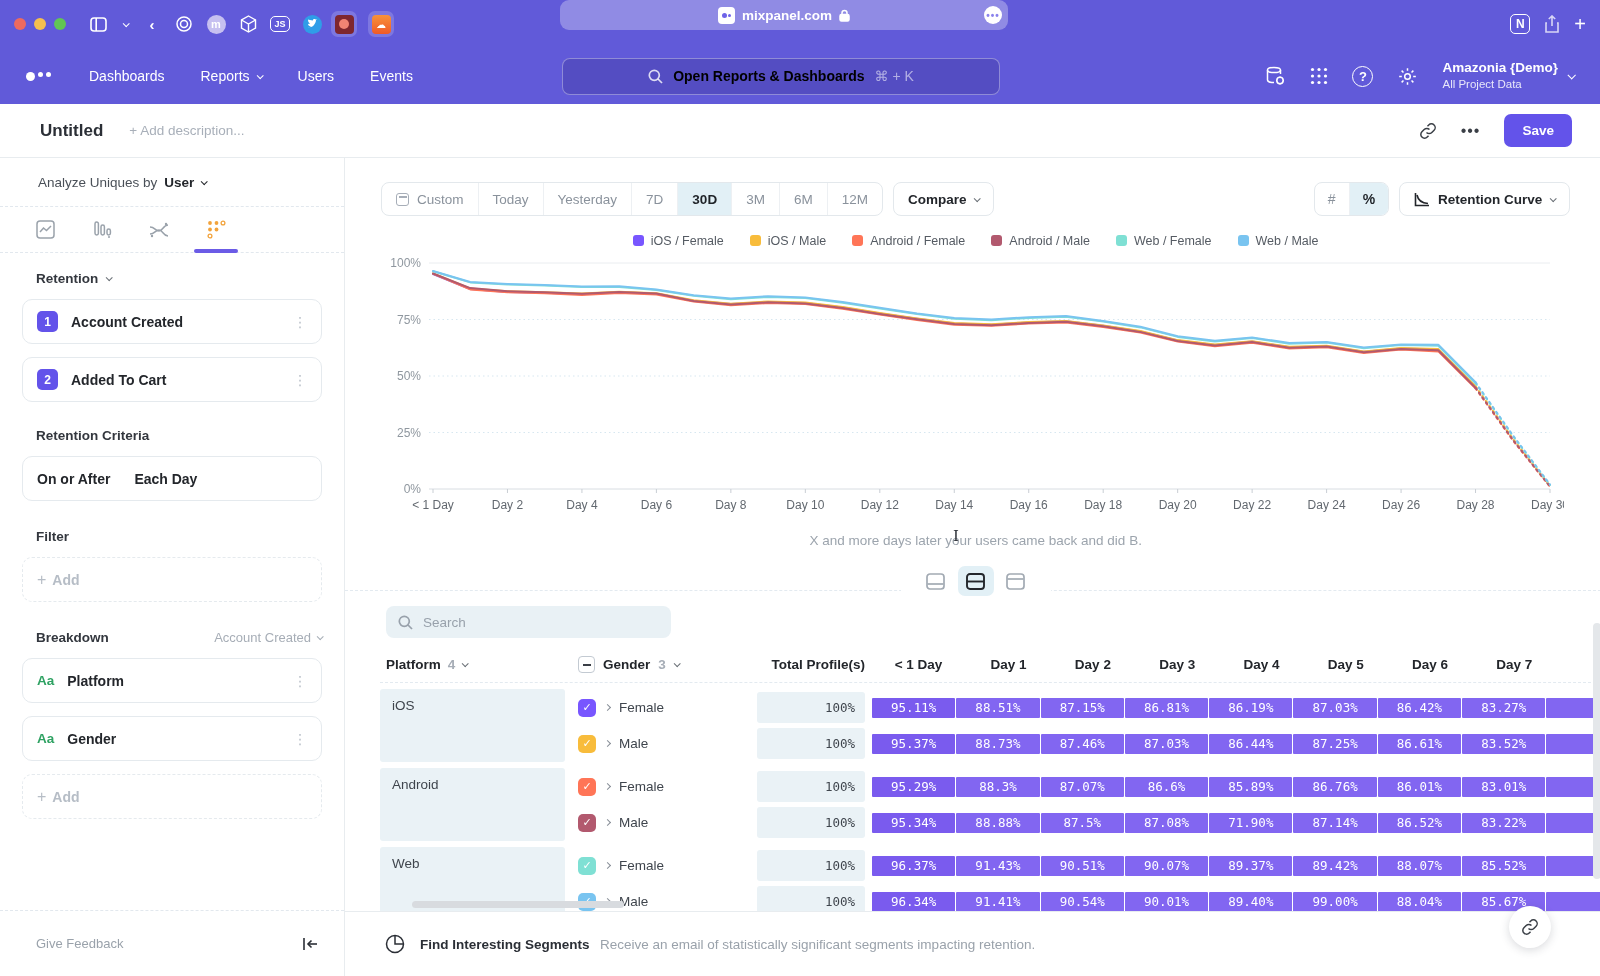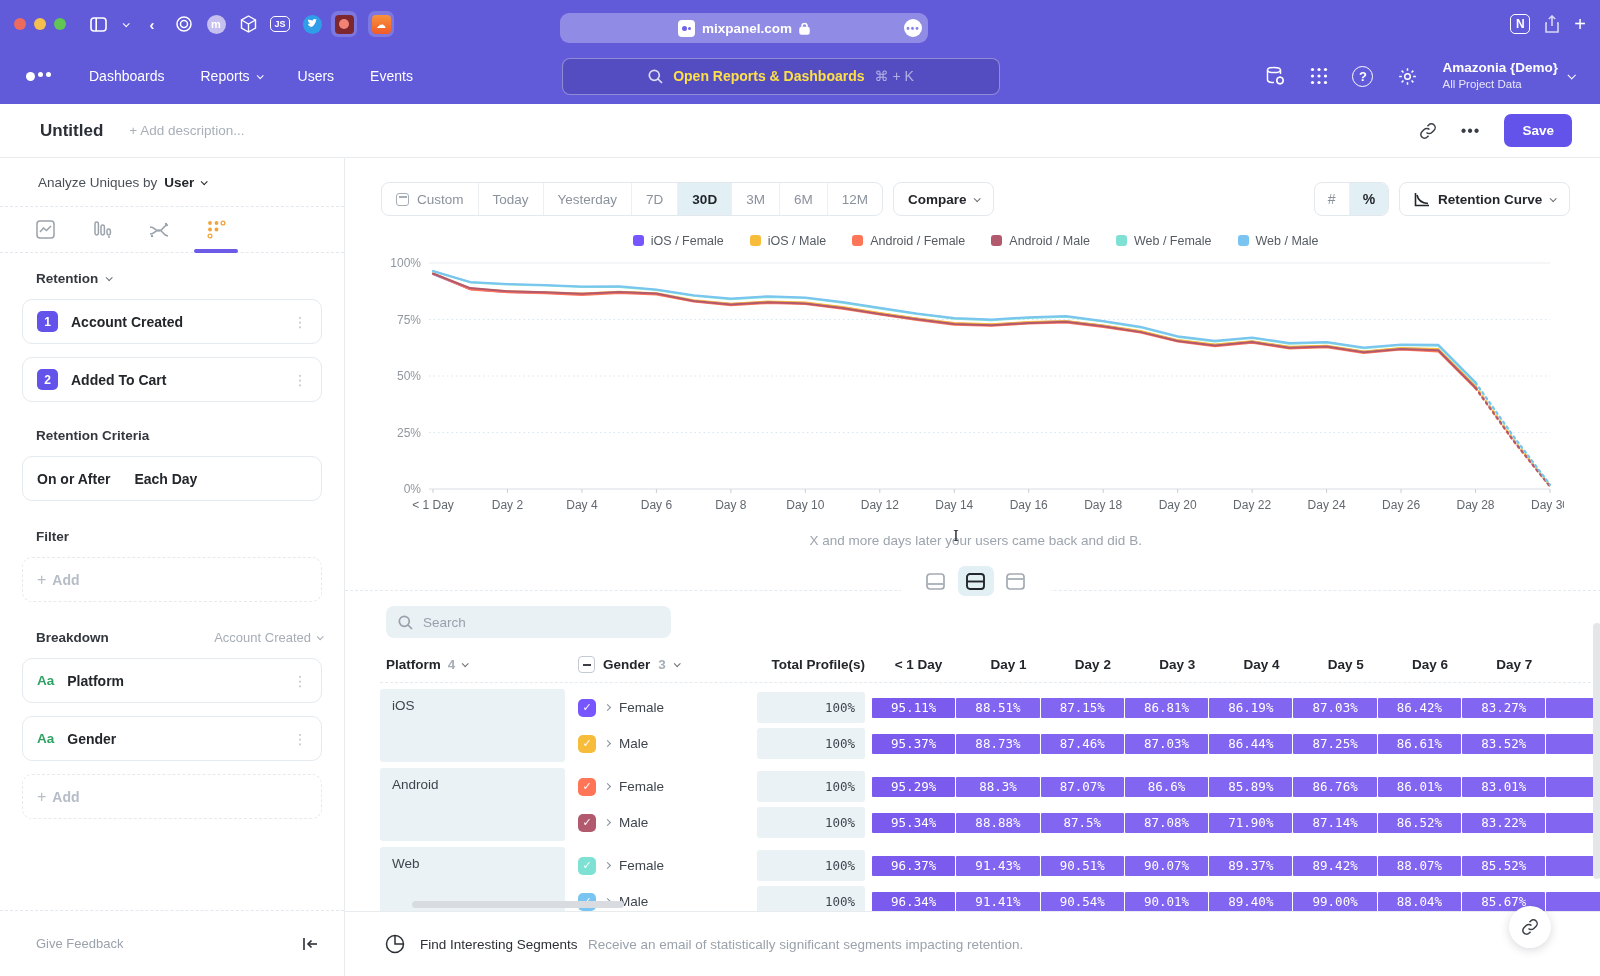--- a/index.html
+++ b/index.html
@@ -7,38 +7,38 @@
     font-family:"Liberation Sans", sans-serif; -webkit-font-smoothing:antialiased; }
   .mono { font-family:"DejaVu Sans Mono", monospace; }
 
   
   .browser-bar { height:48px; background:#615AD9; display:flex; align-items:center; padding:0 14px; position:relative; }
   .traffic { display:flex; gap:8px; margin-right:16px; }
   .traffic span { width:12px; height:12px; border-radius:50%; display:block; }
   .t-red{background:#ED6A5E}.t-yellow{background:#F5BF4F}.t-green{background:#61C554}
   .chrome-ic { width:26px; height:26px; display:flex; align-items:center; justify-content:center; color:#fff; margin:0 3px; border-radius:7px; flex:none; }
   .chrome-ic.tile { background:rgba(255,255,255,.18); }
-  .url-pill { position:absolute; left:560px; width:368px; height:30px; top:13px; background:rgba(255,255,255,.30); border-radius:9px; display:flex; align-items:center; justify-content:center; color:#fff; font-size:13.5px; font-weight:700; gap:7px; }
+  .url-pill { position:absolute; left:560px; width:448px; height:30px; top:0; background:rgba(255,255,255,.30); border-radius:9px; display:flex; align-items:center; justify-content:center; color:#fff; font-size:13.5px; font-weight:700; gap:7px; }
   .mp-fav { width:17px; height:17px; background:#fff; border-radius:4px; display:flex; align-items:center; justify-content:center; gap:1.5px; }
   .mp-fav i { width:3px; height:3px; background:#6E63E8; border-radius:50%; display:block; }
   .mp-fav i:first-child{ width:5px;height:5px; }
   .url-more { position:absolute; right:6px; top:6px; width:18px; height:18px; background:#fff; border-radius:50%; color:#8A82EC; font-size:10px; font-weight:700; display:flex; align-items:center; justify-content:center; letter-spacing:1px; }
   .chrome-right { margin-left:auto; display:flex; align-items:center; gap:14px; color:#fff; }
 
   
   .app-nav { height:56px; background:#615AD9; display:flex; align-items:center; padding:0 26px; color:#fff; }
   .mp-logo { display:flex; align-items:flex-end; gap:3px; margin-right:38px; }
   .mp-logo i { background:#fff; border-radius:50%; display:block; }
   .mp-logo i:nth-child(1){width:9px;height:9px;}
   .mp-logo i:nth-child(2){width:5px;height:5px;margin-bottom:4px;}
   .mp-logo i:nth-child(3){width:5px;height:5px;margin-bottom:4px;}
   .nav-links { display:flex; gap:36px; font-size:14px; align-items:center; }
   .nav-links .nv { display:flex; align-items:center; gap:7px; cursor:pointer; }
   .nav-search { position:absolute; left:562px; width:438px; height:37px; margin-top:0; background:rgba(30,20,90,.18); border:1px solid rgba(255,255,255,.35); border-radius:8px; display:flex; align-items:center; justify-content:center; gap:10px; font-size:14px; }
-  .nav-search .ph { color:#fde047; font-weight:600; }
+  .nav-search .ph { color:#000000; font-weight:600; }
   .nav-search .sc { color:rgba(255,255,255,.55); }
   .nav-right { margin-left:auto; display:flex; align-items:center; gap:24px; }
   .project { text-align:left; line-height:1.25; }
   .project .pn { font-size:13.5px; font-weight:700; }
   .project .ps { font-size:11.5px; opacity:.85; }
 
   .chev { display:inline-block; width:6px; height:6px; border-right:1.5px solid currentColor; border-bottom:1.5px solid currentColor; transform:rotate(45deg) translateY(-1px); }
   .chev.r { transform:rotate(-45deg); }
   .chev.sm { width:5px; height:5px; }
 
@@ -124,21 +124,21 @@
   .row-chev { color:#878E97; }
   .total-cell { width:108px; margin-right:7px; background:#EAF2F6; border-radius:3px; height:31px; display:flex; align-items:center; justify-content:flex-end; padding-right:10px; font-size:12.5px; color:#3F454D; flex:none; }
   .val-cell { width:83.3px; margin-right:1px; height:20px; background:#8266F1; color:#fff; font-size:12.5px; display:flex; align-items:center; justify-content:center; flex:none; border-radius:1px; }
   .val-cell.c0 { background:#7A5BEE; }
   .val-cell.sliver { width:60px; margin-right:0; }
   .hscroll { position:absolute; left:32px; bottom:3px; width:212px; height:7px; border-radius:4px; background:#D8DBDF; }
   .vscroll { position:absolute; right:5px; top:465px; width:8px; height:256px; border-radius:5px; background:#E4E7EA; }
 
   
   .bottom-bar { height:65px; border-top:1px solid #E8ECEF; display:flex; align-items:center; padding-left:40px; gap:15px; background:#fff; }
-  .fb-title { font-size:13.5px; font-weight:400; color:#2B2F36; }
+  .fb-title { font-size:13.5px; font-weight:700; color:#2B2F36; }
   .fb-sub { font-size:13.5px; color:#9AA2AB; margin-left:6px; }
   .float-link { position:absolute; right:55px; bottom:28px; width:42px; height:42px; border-radius:50%; background:#fff; box-shadow:0 2px 10px rgba(40,45,60,.18); display:flex; align-items:center; justify-content:center; color:#3A3F46; cursor:pointer; }
 
   svg { display:block; }
 </style>
 </head>
 <body>
 
 <div class="browser-bar">
   <div class="traffic">

